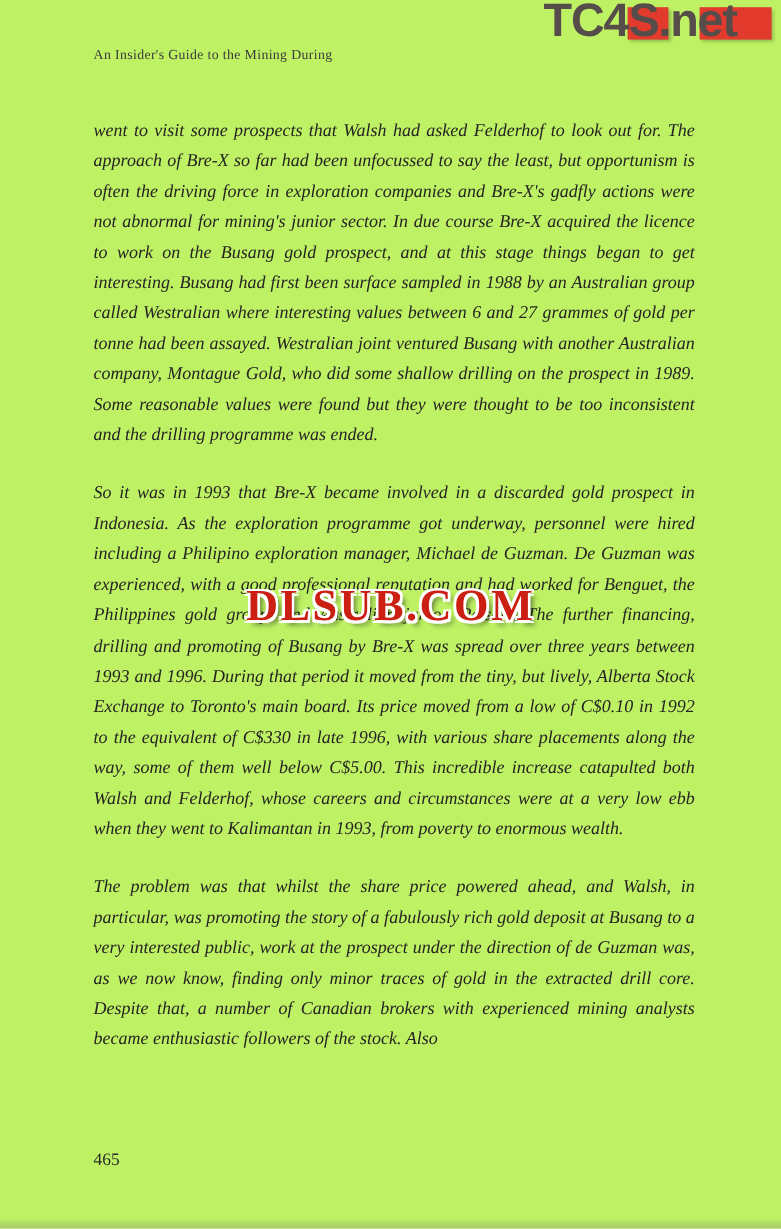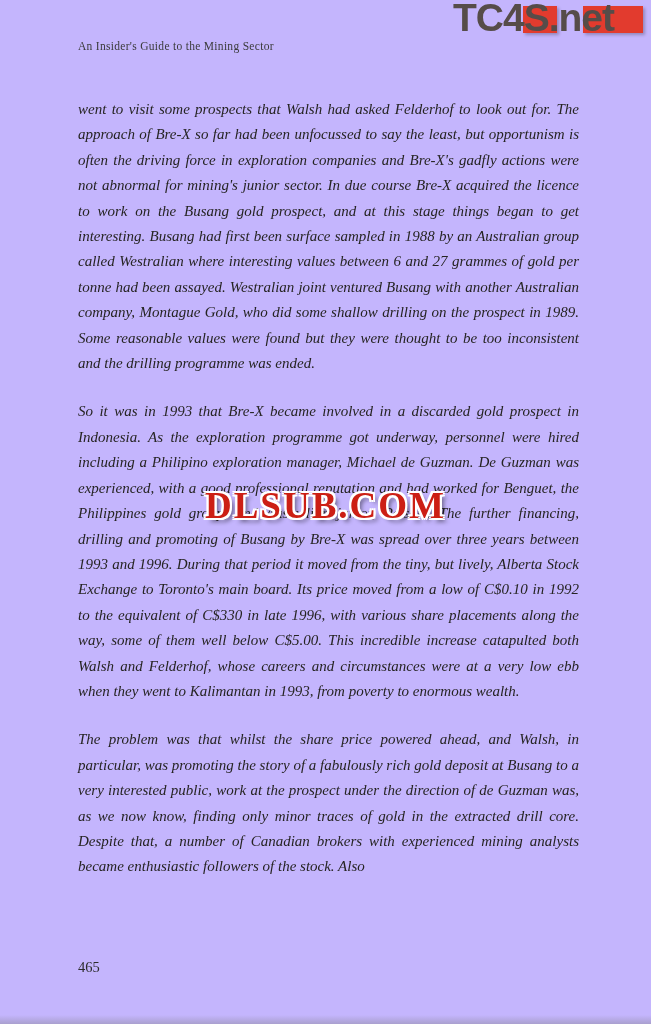--- a/index.html
+++ b/index.html
@@ -1,20 +1,20 @@
 <!DOCTYPE html>
 <html><head>
 <meta charset="utf-8">
 <style>
   html, body { margin: 0; padding: 0; background: #ffffff; }
   .page {
     position: relative;
     width: 651px;
     height: 1024px;
-    background: #c4b5fd;
+    background: #bef264;
     overflow: hidden;
     font-family: "Liberation Serif", serif;
   }
 
   
   .logo {
     position: absolute;
     top: -4px;
     right: 8px;
     height: 44px;
@@ -123,21 +123,21 @@
 <body>
 
 <div class="page">
 
   <div class="logo">
     <span class="logo-accent a1"></span>
     <span class="logo-accent a2"></span>
     <span class="logo-text">TC4S.net</span>
   </div>
 
-  <div class="running-head">An Insider's Guide to the Mining Sector</div>
+  <div class="running-head">An Insider's Guide to the Mining During</div>
 
   <div class="body-text">
     <p>went to visit some prospects that Walsh had asked Felderhof to look out for. The approach of Bre-X so far had been unfocussed to say the least, but opportunism is often the driving force in exploration companies and Bre-X's gadfly actions were not abnormal for mining's junior sector. In due course Bre-X acquired the licence to work on the Busang gold prospect, and at this stage things began to get interesting. Busang had first been surface sampled in 1988 by an Australian group called Westralian where interesting values between 6 and 27 grammes of gold per tonne had been assayed. Westralian joint ventured Busang with another Australian company, Montague Gold, who did some shallow drilling on the prospect in 1989. Some reasonable values were found but they were thought to be too inconsistent and the drilling programme was ended.</p>
     <p>So it was in 1993 that Bre-X became involved in a discarded gold prospect in Indonesia. As the exploration programme got underway, personnel were hired including a Philipino exploration manager, Michael de Guzman. De Guzman was experienced, with a good professional reputation and had worked for Benguet, the Philippines gold group, and Australian junior, Pelsart. The further financing, drilling and promoting of Busang by Bre-X was spread over three years between 1993 and 1996. During that period it moved from the tiny, but lively, Alberta Stock Exchange to Toronto's main board. Its price moved from a low of C$0.10 in 1992 to the equivalent of C$330 in late 1996, with various share placements along the way, some of them well below C$5.00. This incredible increase catapulted both Walsh and Felderhof, whose careers and circumstances were at a very low ebb when they went to Kalimantan in 1993, from poverty to enormous wealth.</p>
     <p>The problem was that whilst the share price powered ahead, and Walsh, in particular, was promoting the story of a fabulously rich gold deposit at Busang to a very interested public, work at the prospect under the direction of de Guzman was, as we now know, finding only minor traces of gold in the extracted drill core. Despite that, a number of Canadian brokers with experienced mining analysts became enthusiastic followers of the stock. Also</p>
   </div>
 
   <div class="wm wm-center">DLSUB.COM</div>
 
   <div class="page-number">465</div>

